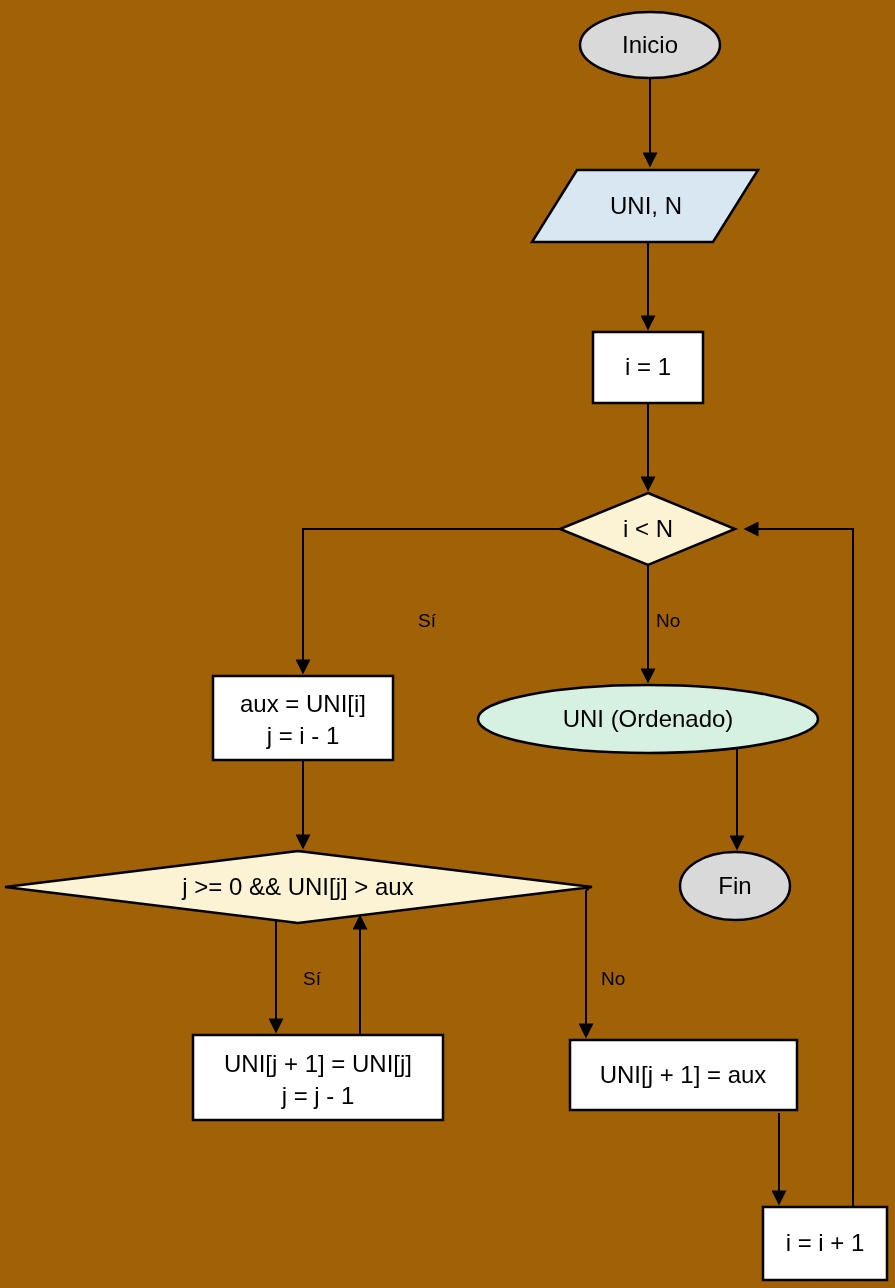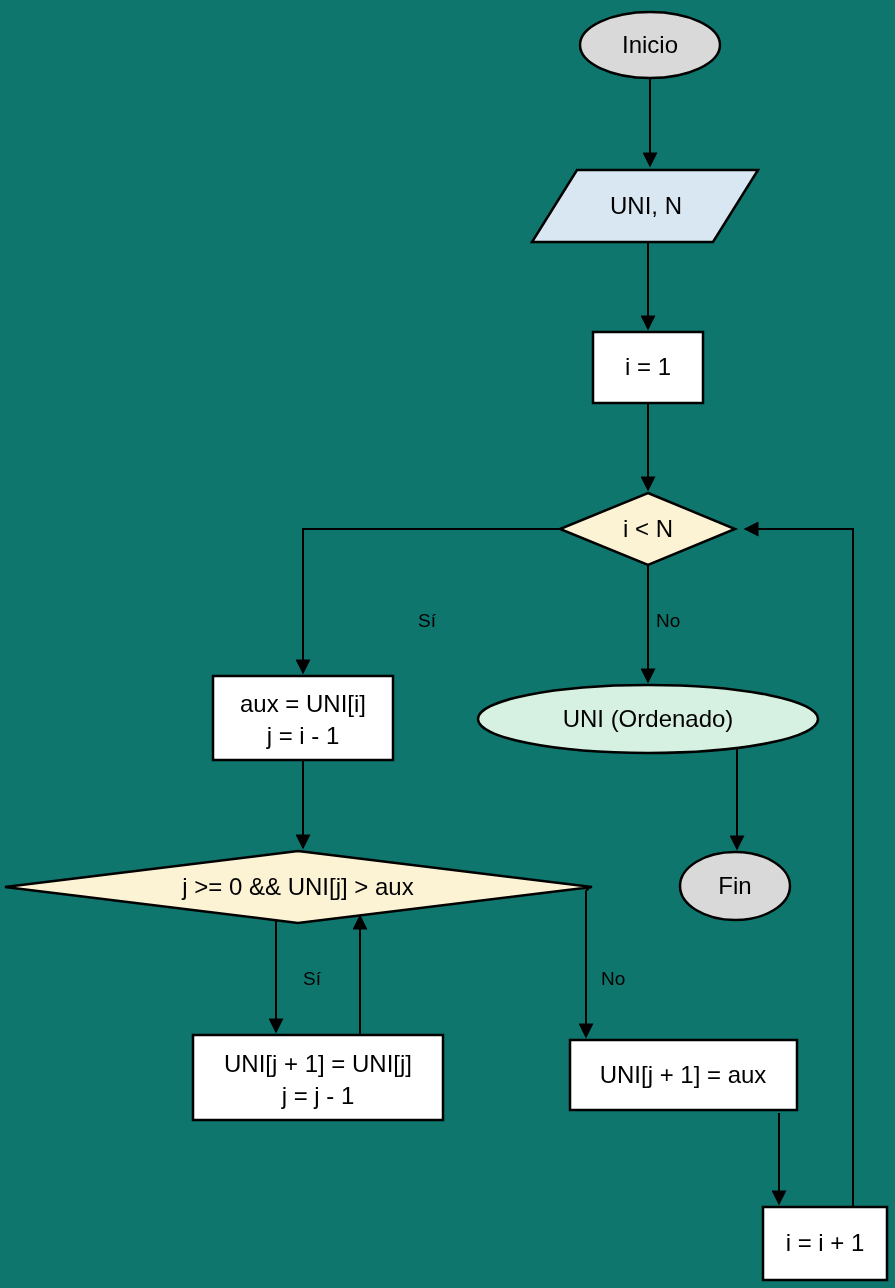--- a/index.html
+++ b/index.html
@@ -5,21 +5,21 @@
   html, body {
     margin: 0;
     padding: 0;
     background: #ffffff;
     font-family: "Liberation Sans", sans-serif;
   }
   #canvas {
     position: relative;
     width: 895px;
     height: 1288px;
-    background: #0f766e;
+    background: #a16207;
     overflow: hidden;
   }
   svg { display: block; }
   .shape {
     stroke: #000000;
     stroke-width: 2.5;
   }
   .edge {
     stroke: #000000;
     stroke-width: 2;

